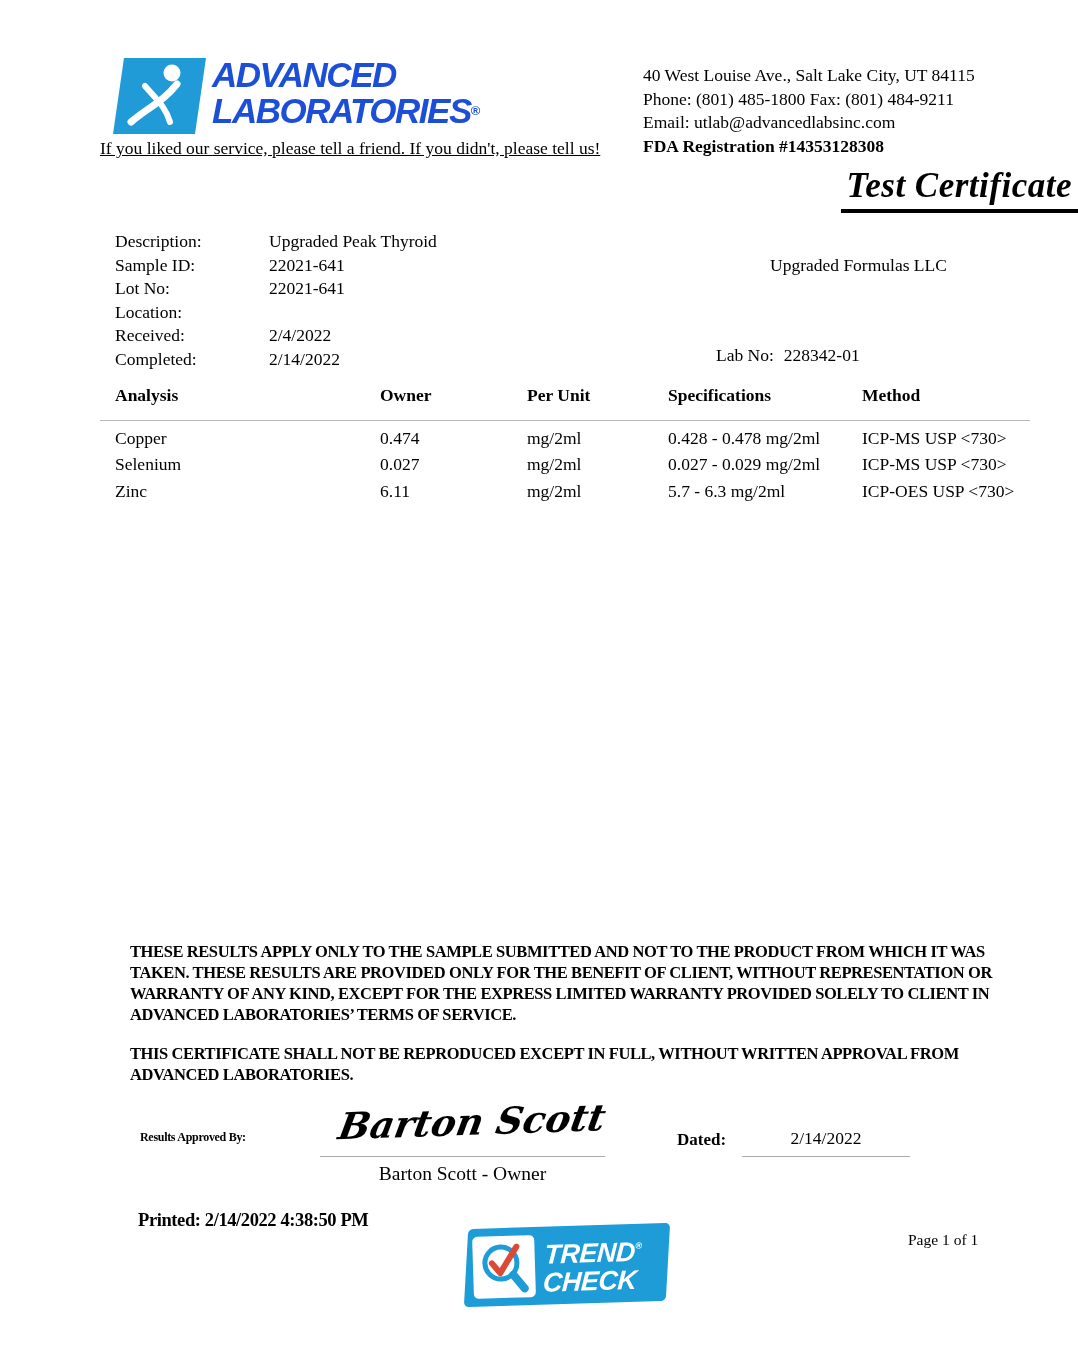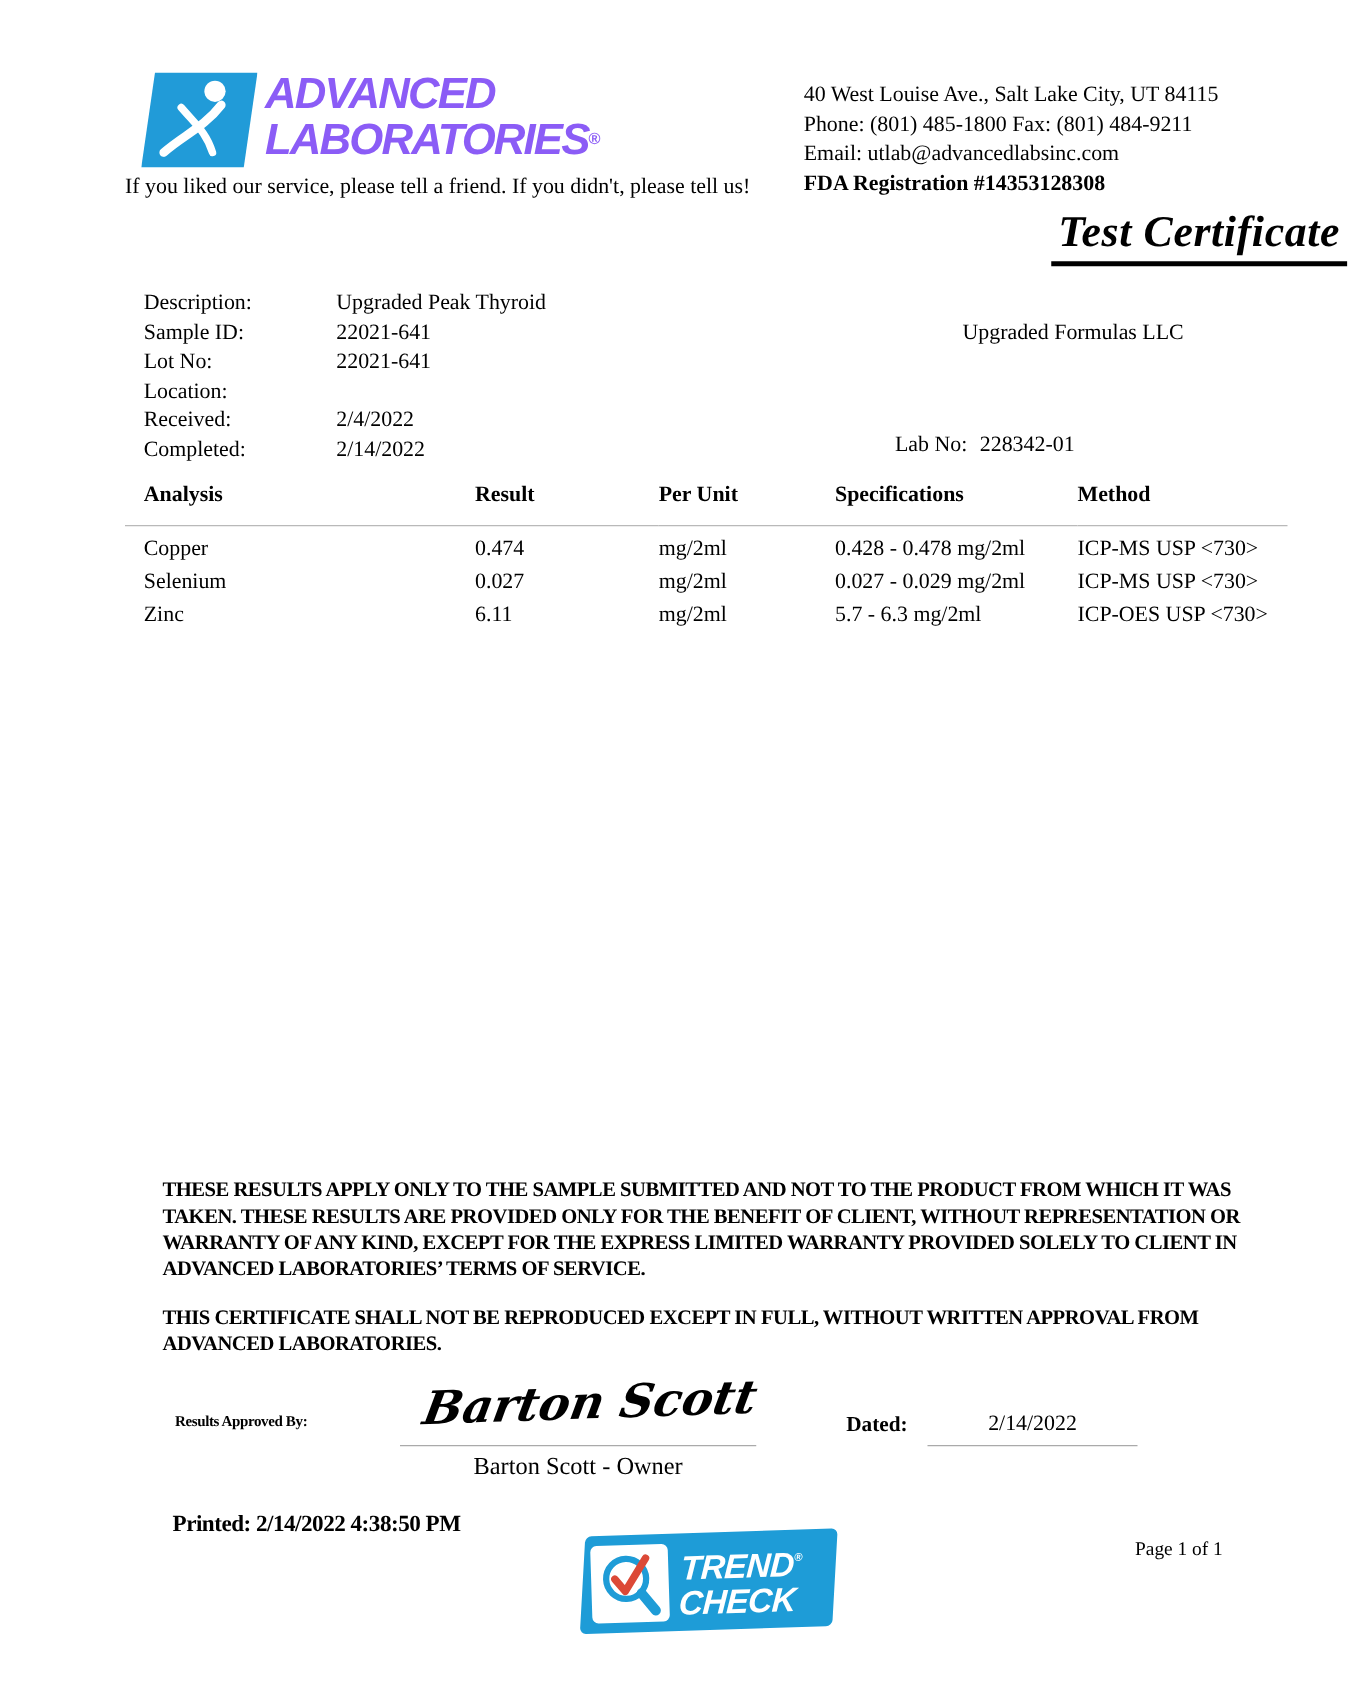--- a/index.html
+++ b/index.html
@@ -6,24 +6,24 @@
   html,body { background:#ffffff; }
   .page {
     position:relative; width:1078px; height:1346px; background:#ffffff;
     font-family:"Liberation Serif", serif; color:#000; overflow:hidden;
   }
   .abs { position:absolute; }
 
   
   .logo-icon { left:113px; top:58px; width:93px; height:76px; }
   .brand { left:212px; top:57px; font-family:"Liberation Sans", sans-serif;
-           font-weight:bold; font-style:italic; color:#8b5cf6; line-height:36px;
+           font-weight:bold; font-style:italic; color:#1d4ed8; line-height:36px;
            font-size:35px; letter-spacing:-1.5px; white-space:nowrap; }
   .brand sup { font-size:13px; font-style:normal; letter-spacing:0; vertical-align:8px; }
-  .tagline { left:100px; top:138px; font-size:17.5px; }
+  .tagline { left:100px; top:138px; font-size:17.5px;text-decoration:underline; }
   .contact { left:643px; top:64px; font-size:17.5px; line-height:23.5px; }
   .contact .fda { font-weight:bold; }
 
   
   .title-wrap { left:0; top:166px; width:1078px; text-align:right;text-decoration:underline; }
   .title { display:inline-block; margin-left:52px; font-size:35px; font-weight:bold;
            font-style:italic; border-bottom:4px solid #000; padding:0 6px 3px 6px;
            letter-spacing:0.5px; }
 
   
@@ -130,21 +130,21 @@
     </div>
   </div>
 
   <div class="abs client">Upgraded Formulas LLC</div>
   <div class="abs labno">
     <span>Lab No:</span><span class="sp"></span><span>228342-01</span>
   </div>
 
   <div class="abs rtable">
     <div class="hcell c0">Analysis</div>
-    <div class="hcell">Result</div>
+    <div class="hcell">Owner</div>
     <div class="hcell">Per Unit</div>
     <div class="hcell">Specifications</div>
     <div class="hcell">Method</div>
 
     <div class="cell c0">Copper</div>
     <div class="cell">0.474</div>
     <div class="cell">mg/2ml</div>
     <div class="cell">0.428 - 0.478 mg/2ml</div>
     <div class="cell">ICP-MS USP &lt;730&gt;</div>
 

